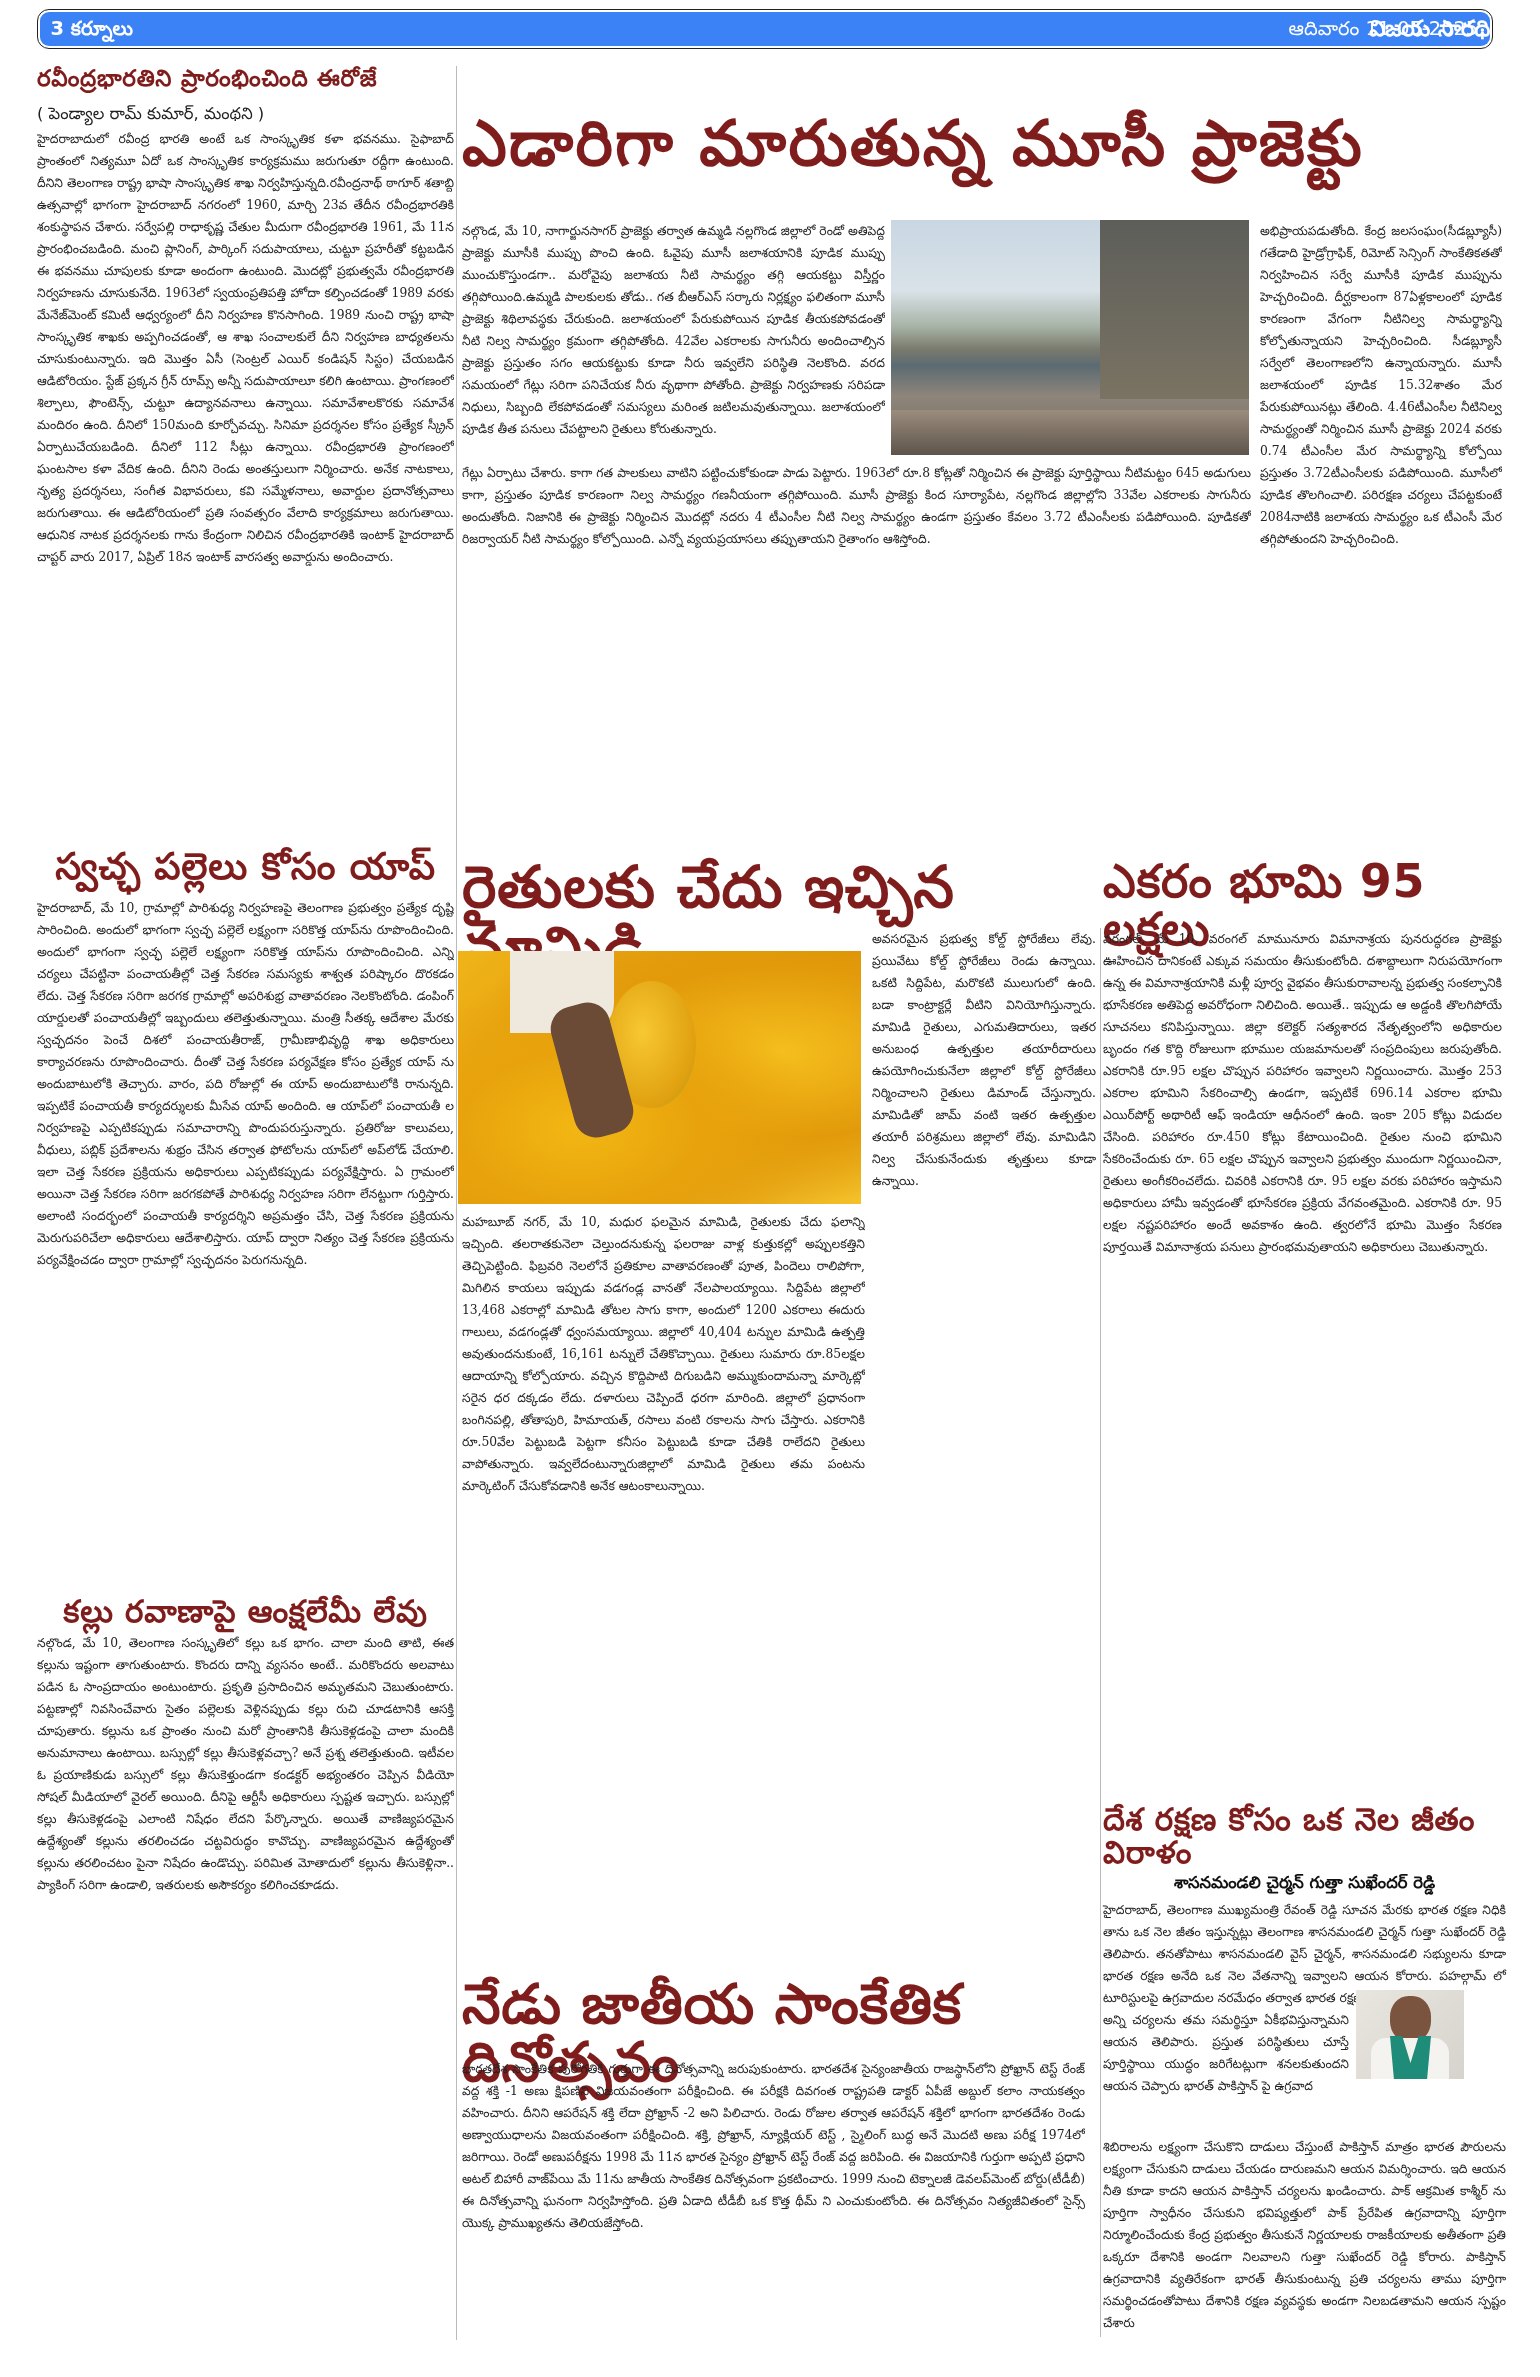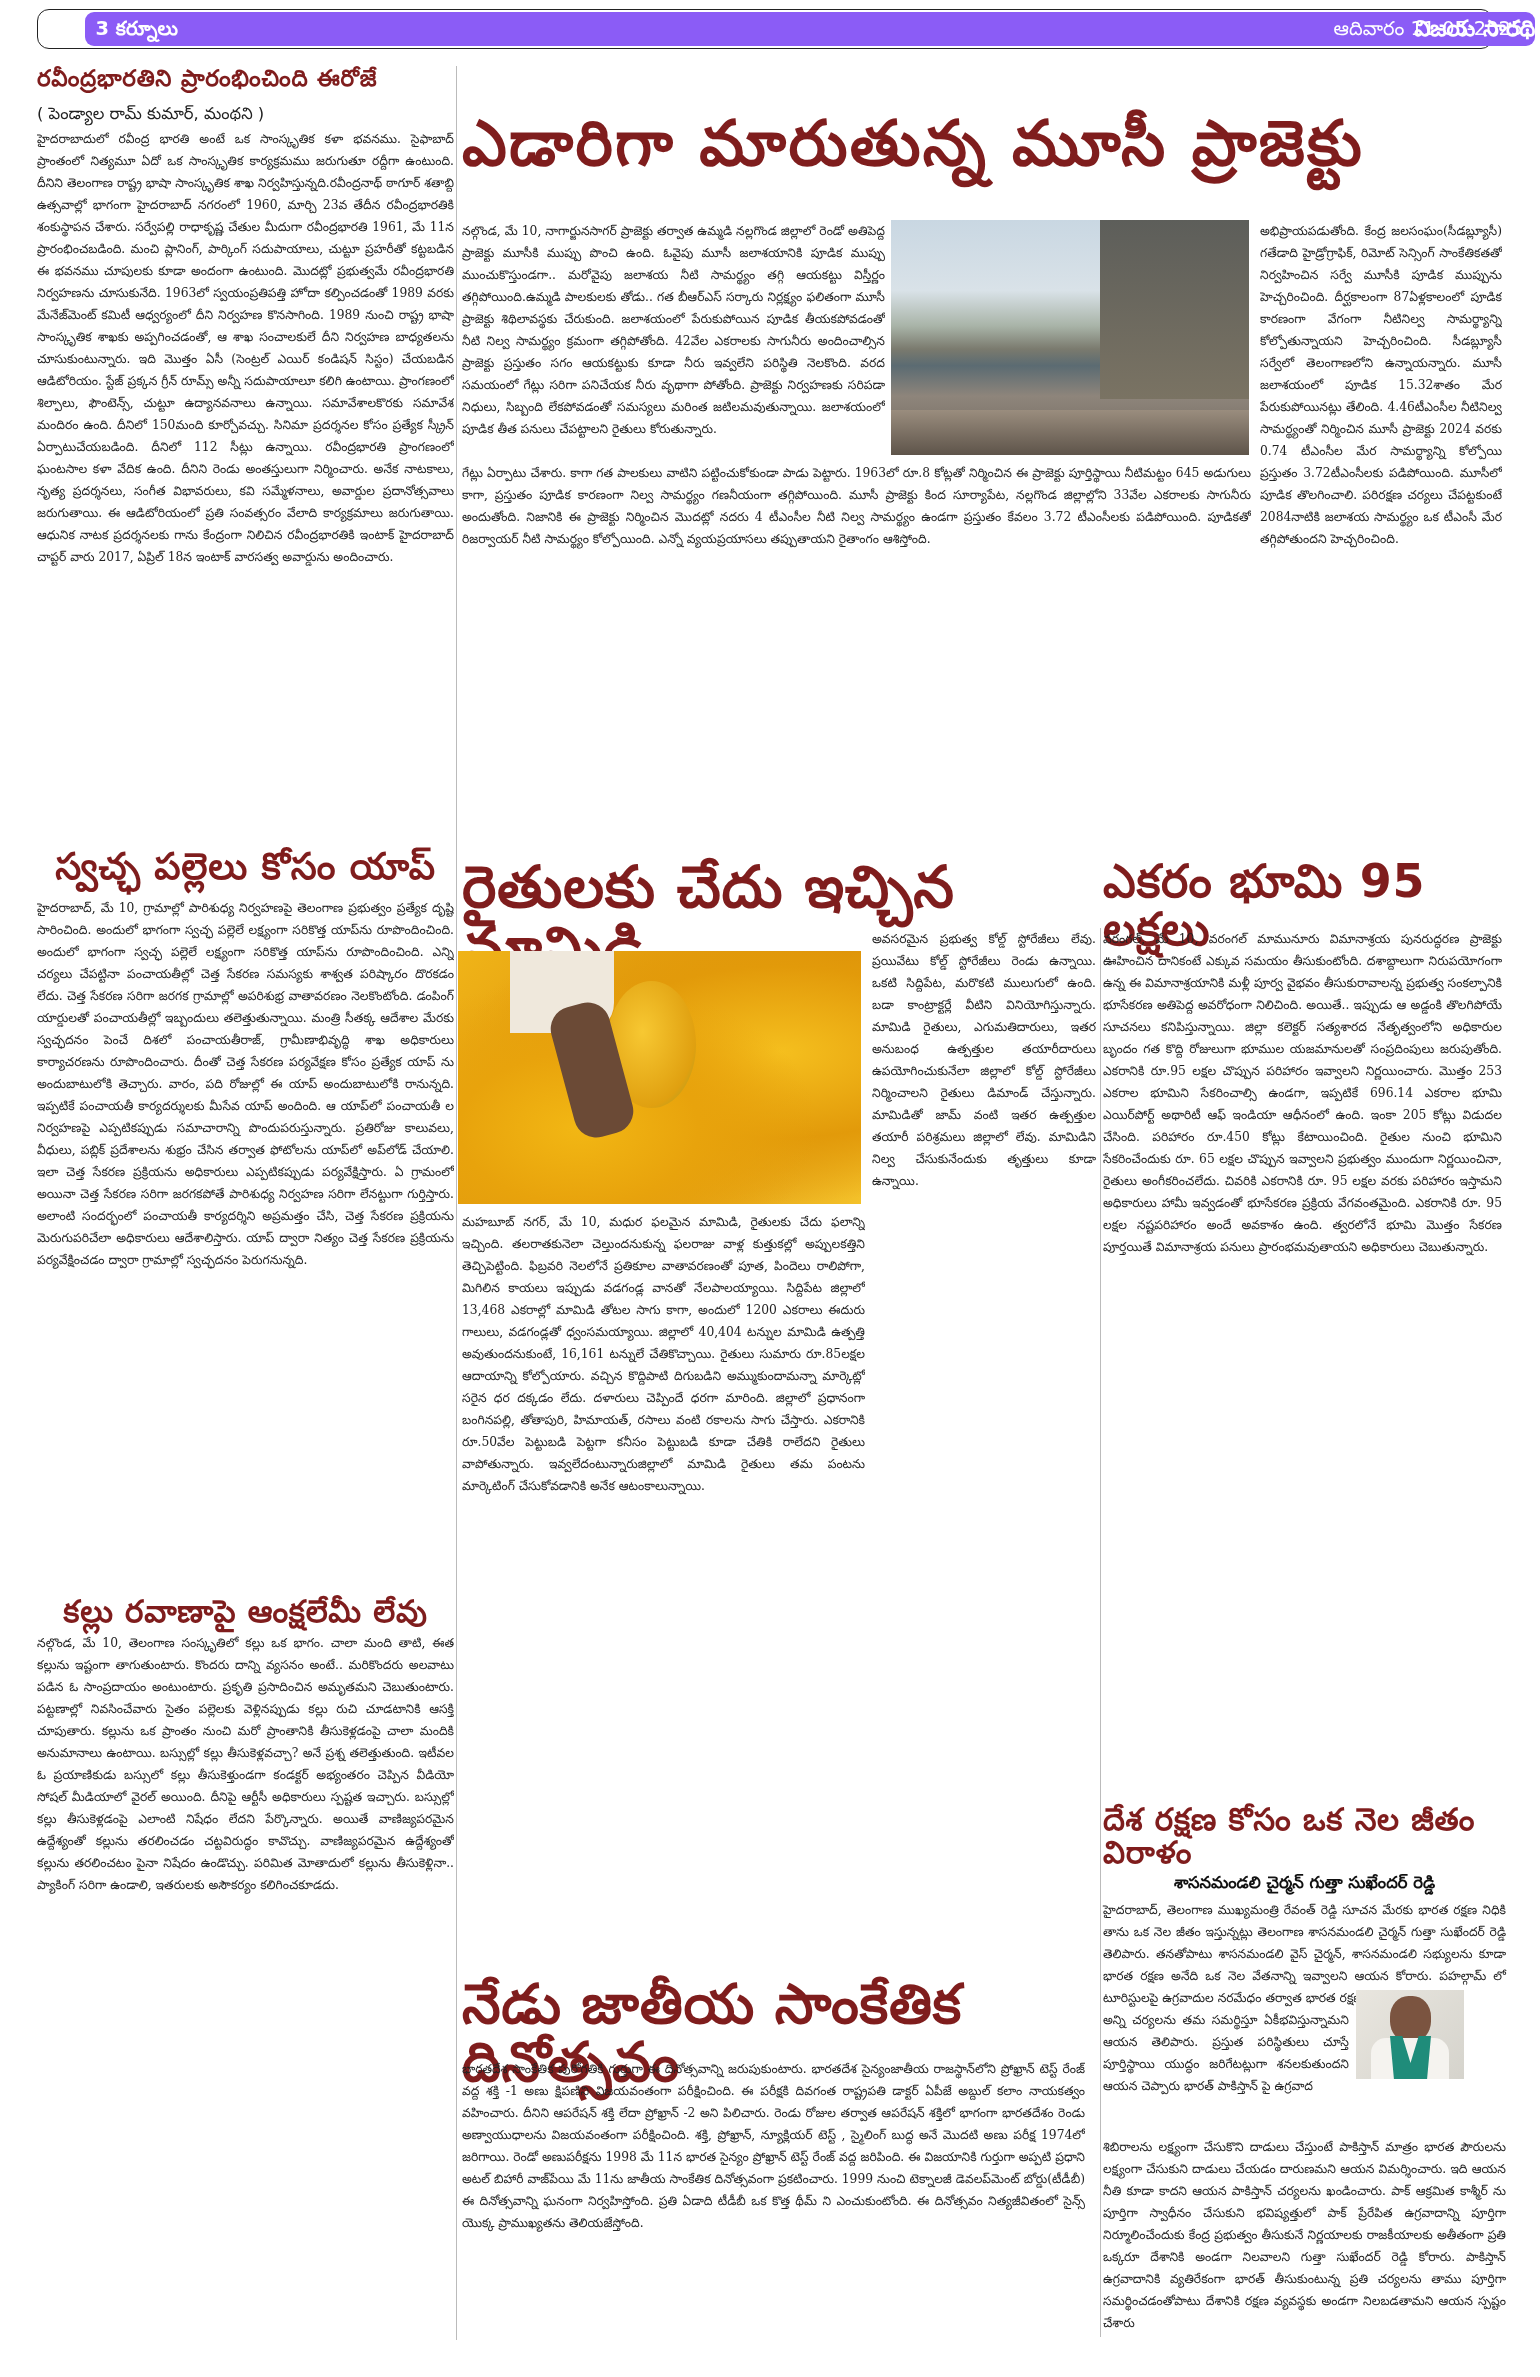--- a/index.html
+++ b/index.html
@@ -1,18 +1,18 @@
 <!DOCTYPE html>
 <html style="font-size:12px"><head>
 <meta charset="utf-8">
 <style>
   html,body{margin:0;padding:0;background:#fff;}
   body{width:1541px;height:2377px;position:relative;overflow:hidden;font-family:"DejaVu Sans",sans-serif;color:#111;}
   .masthead{position:absolute;left:37px;top:9px;width:1450px;height:34px;border:1.5px solid #222;border-radius:12px;padding:2.2px;}
-  .masthead-inner{width:100%;height:100%;background:#8b5cf6;border-radius:9px;position:relative;color:#fff;margin-left:45px;}
+  .masthead-inner{width:100%;height:100%;background:#3b82f6;border-radius:9px;position:relative;color:#fff;}
   .mh-page{position:absolute;left:10.4px;top:4.5px;font-size:19.4px;font-weight:bold;}
   .mh-title{position:absolute;left:0;right:0;top:3px;text-align:right;font-size:22.4px;font-weight:bold;}
   .mh-date{position:absolute;right:12px;top:4.5px;font-size:19.4px;}
   .abs{position:absolute;}
   .hl{font-family:"DejaVu Sans",sans-serif;font-weight:900;color:#7f1d1d;letter-spacing:0.7px;line-height:1.05;}
   .body{font-family:"DejaVu Serif",serif;font-size:12.3px;line-height:22px;text-align:justify;color:#222;margin:0;}
   .credit{font-family:"DejaVu Sans",sans-serif;font-size:16.4px;margin:0;color:#222;}
   .photo{position:absolute;overflow:hidden;}
   .vrule{position:absolute;width:0.7px;background:#bbb;}
 </style>

